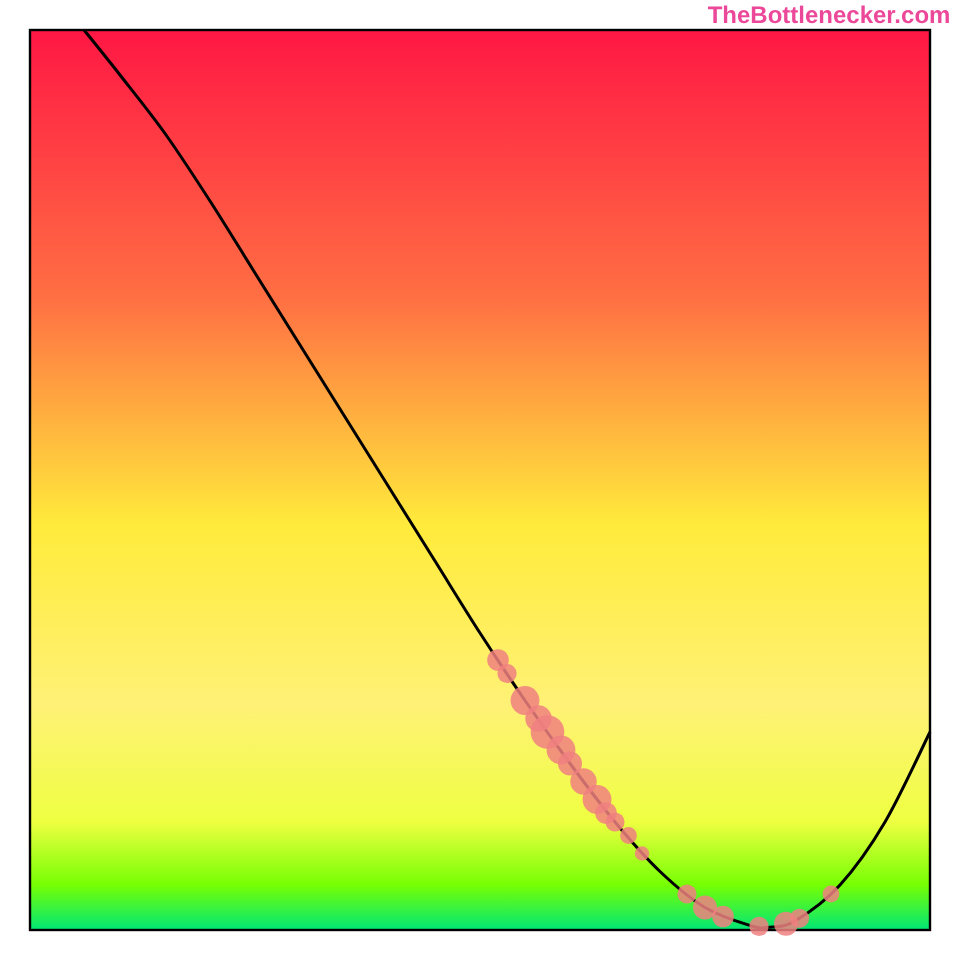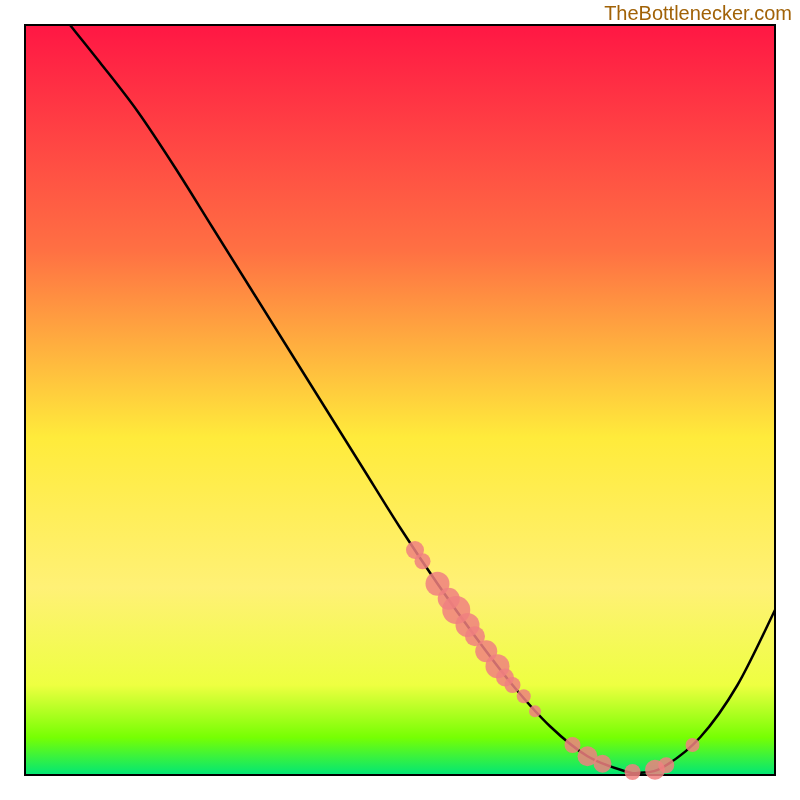--- a/index.html
+++ b/index.html
@@ -13,23 +13,24 @@
   .chart-container {
     width: 800px;
     height: 800px;
     position: relative;
   }
   .attribution {
     position: absolute;
     top: 2px;
     right: 8px;
     font-size: 20px;
-    color: #a16207;
+    color: #ec4899;
     font-family: Arial, sans-serif;
     z-index: 10;
+    font-weight: bold;
   }
   svg {
     display: block;
   }
 </style>
 </head>
 <body>
 
 <div class="chart-container">
   <div class="attribution">TheBottlenecker.com</div>

